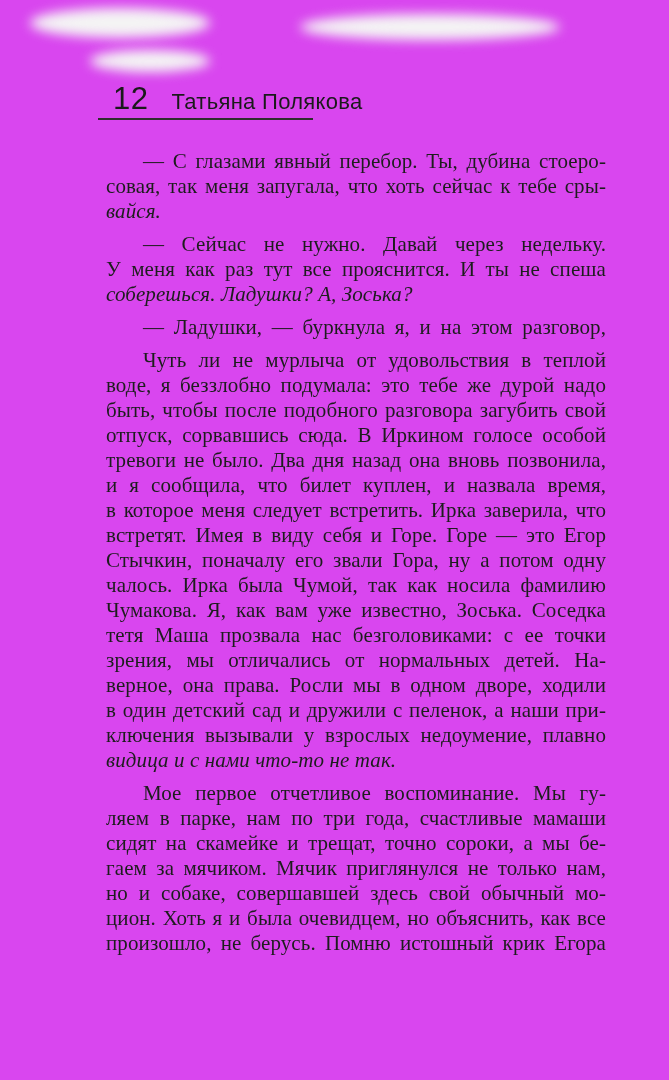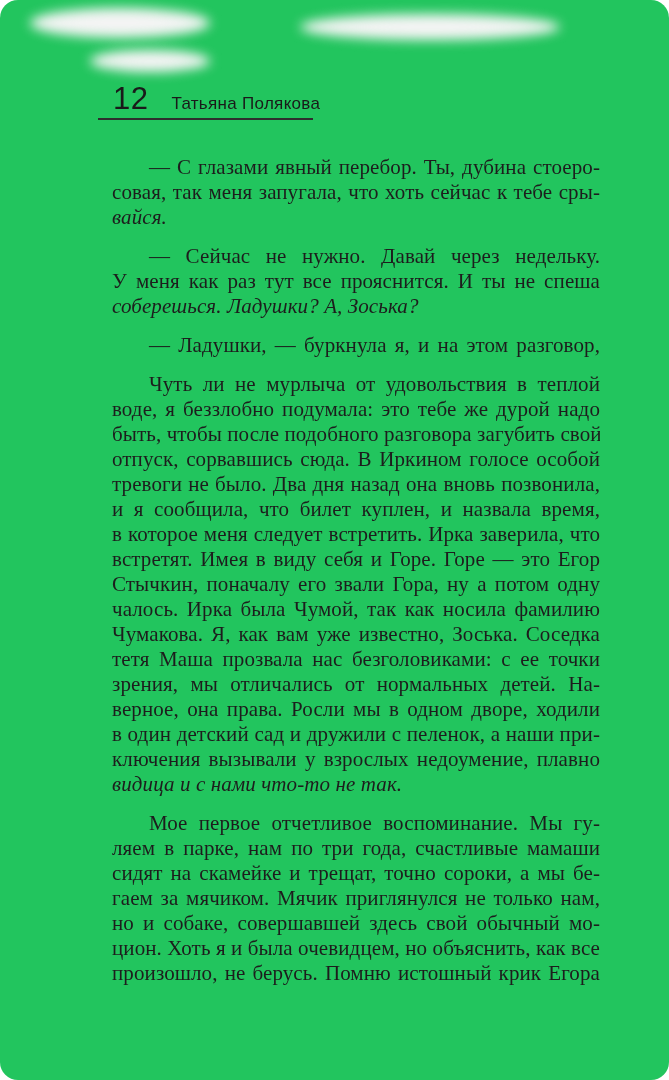--- a/index.html
+++ b/index.html
@@ -10,22 +10,21 @@
     width: 669px;
     height: 1080px;
     background: #ffffff;
     position: relative;
     overflow: hidden;
     font-family: "Liberation Serif", "DejaVu Serif", serif;
   }
   .page {
     position: absolute;
     inset: 0;
-    background: #22c55e;
-    border-radius: 18px;
+    background: #d946ef;
   }
   
   .noise {
     position: absolute;
     background: #f4f4f4;
     border-radius: 50%;
     filter: blur(6px);
   }
   .noise.n1 { left: 30px;  top: 8px;  width: 180px; height: 30px; }
   .noise.n2 { left: 300px; top: 14px; width: 260px; height: 26px; }
@@ -42,21 +41,21 @@
     font-family: "Liberation Sans", "DejaVu Sans", sans-serif;
     color: #1a1a1a;
   }
   .page-number {
     font-size: 31px;
     line-height: 30px;
     padding-left: 15px;
     letter-spacing: 0.5px;
   }
   .running-title {
-    font-size: 17px;
+    font-size: 22px;
     line-height: 30px;
     margin-left: 23px;
     letter-spacing: 0.3px;
     white-space: nowrap;
   }
   .header-rule {
     position: absolute;
     left: 98px;
     top: 118px;
     width: 215px;
@@ -67,21 +66,21 @@
   .text-block {
     position: absolute;
     left: 98px;
     top: 141px;
     width: 516px;
     font-size: 21px;
     line-height: 25px;
     color: #1d1d1d;
     letter-spacing: 0.1px;
   }
-  .paragraph { margin: 14px; }
+  .paragraph { margin: 8px; }
   .line {
     text-align: justify;
     text-align-last: justify;
     height: 25px;
     overflow: hidden;
     white-space: nowrap;
   }
   .line.first { padding-left: 37px; }
   .line.end {
     text-align-last: left;

